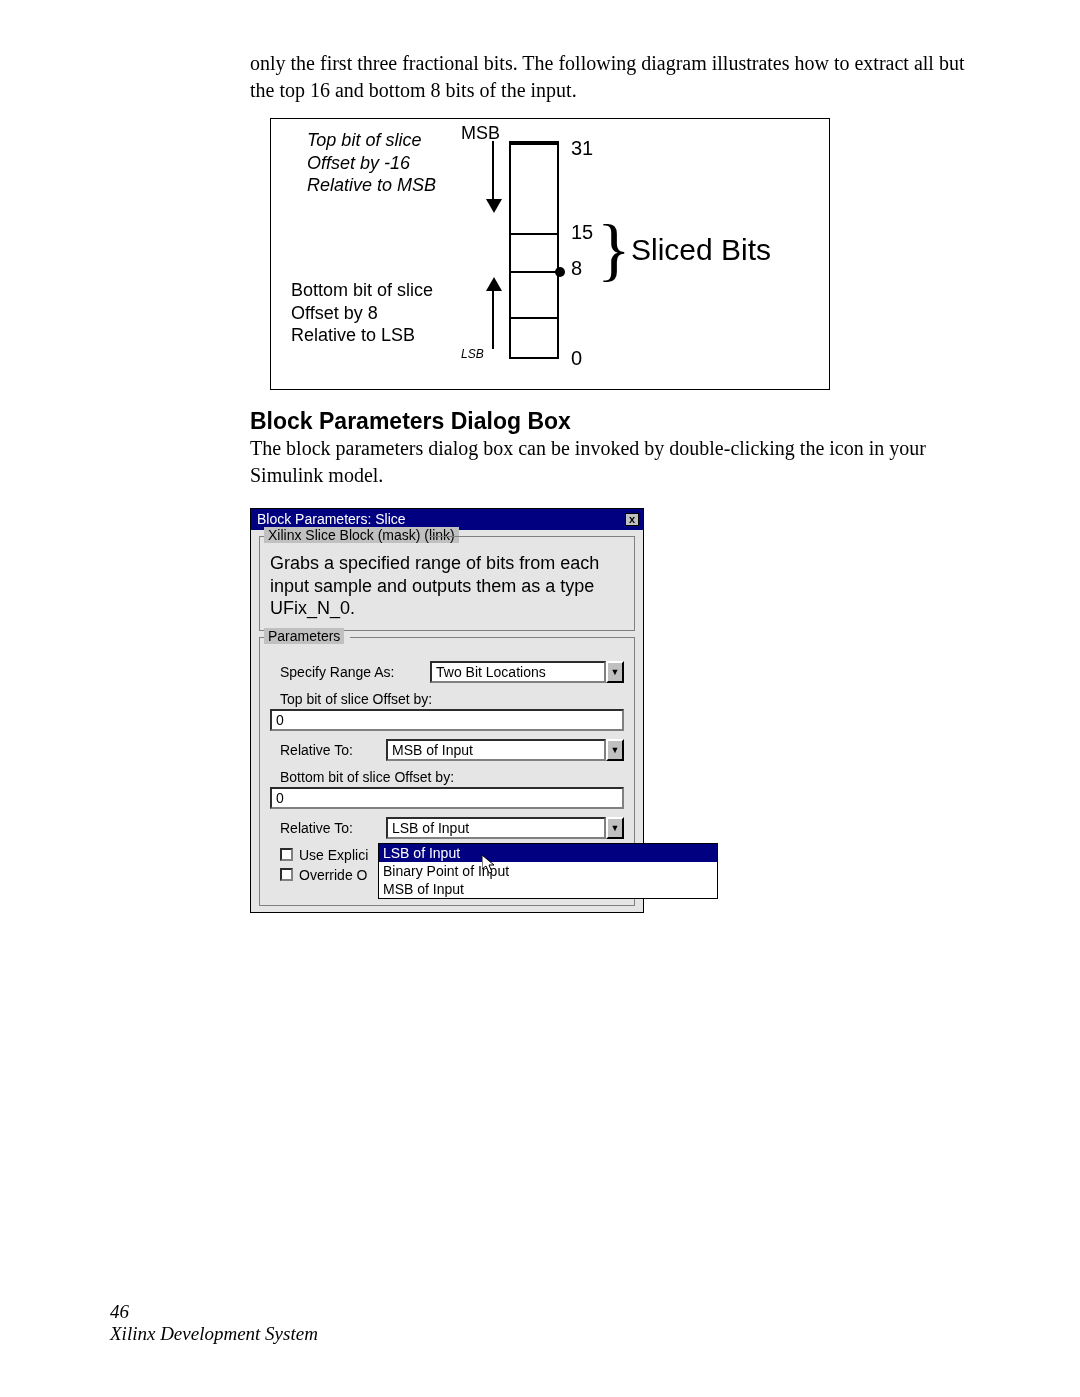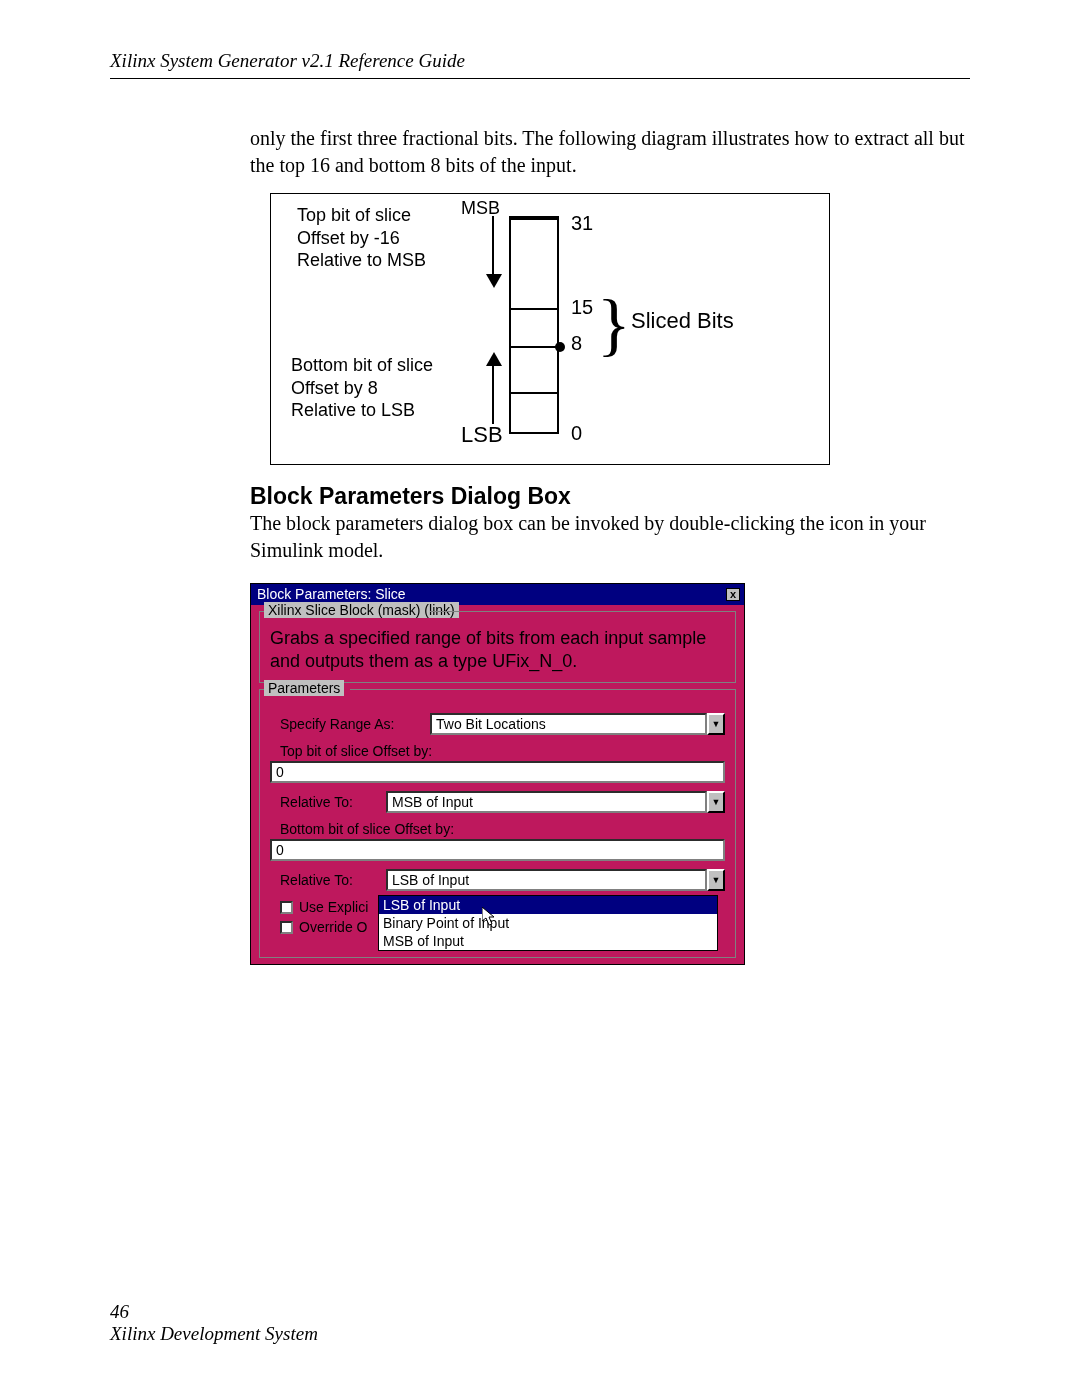--- a/index.html
+++ b/index.html
@@ -38,45 +38,45 @@
     width: 560px;
     padding: 10px 20px 12px 20px;
     font-family: Arial, Helvetica, sans-serif;
   }
   .diagram {
     position: relative;
     height: 248px;
     font-size: 18px;
   }
   .diag-label { position: absolute; white-space: nowrap; line-height: 1.25; }
-  .diag-top-label { left: 6px; top: 0; }
+  .diag-top-label { left: 16px; top: 0; font-style: italic; }
   .diag-bot-label { left: 0; top: 150px; }
   .bit-col {
     position: absolute;
     left: 218px; top: 12px;
     width: 50px; height: 218px;
     border: 2px solid #000;
   }
   .bit-col .seg {
     border-top: 2px solid #000;
   }
   .bit-col .seg1 { height: 90px; }    
   .bit-col .seg2 { height: 84px; border-top:2px solid #000; } 
   .bit-col .seg3 { height: 42px; border-top:2px solid #000; } 
   .msb-lbl { position:absolute; left:170px; top:-6px; font-size:18px; }
-  .lsb-lbl { position:absolute; left:170px; top:218px; font-size:22px; }
+  .lsb-lbl { position:absolute; left:170px; top:218px; font-size:12px;font-style:italic; }
   .num31 { position:absolute; left:280px; top:8px; font-size:20px; }
   .num15 { position:absolute; left:280px; top:92px; font-size:20px;text-align:center; }
   .num8  { position:absolute; left:280px; top:128px; font-size:20px; }
   .num0  { position:absolute; left:280px; top:218px; font-size:20px; }
   .brace {
     position:absolute; left:306px; top:86px; font-size:70px; line-height:70px;
     font-family: Georgia, serif;
   }
-  .sliced-bits { position:absolute; left:340px; top:104px; font-size:22px; }
+  .sliced-bits { position:absolute; left:340px; top:104px; font-size:30px; }
 
   
   .arrow-down {
     position:absolute; left:202px; top:12px; width:0; height:0;
   }
   .arrow-down::before{
     content:""; position:absolute; left:-1px; top:0; width:2px; height:58px; background:#000;
   }
   .arrow-down::after{
     content:""; position:absolute; left:-7px; top:58px;
@@ -105,26 +105,26 @@
   }
 
   .h2 {
     font-family: Arial, Helvetica, sans-serif;
     font-weight: bold;
     font-size: 23px;
   }
 
   
   .dialog {
-    width: 495px;
+    width: 394px;
     margin-top: 19px;
     font-family: "MS Sans Serif", Tahoma, Arial, sans-serif;
     font-size: 14px;
     border: 1px solid #000;
-    background: #be185d;
+    background: #e5e5e5;
   }
   .titlebar {
     background: #000080;
     color: #fff;
     padding: 2px 4px 3px 6px;
     font-size: 14px;
     display: flex;
     justify-content: space-between;
     align-items: center;
   }
@@ -212,21 +212,20 @@
     justify-content: space-between;
     font-style: italic;
     font-size: 19px;
     flex-direction: column;
   }
 </style>
 </head>
 <body>
 
 <div class="page">
-  <div class="running-head">Xilinx System Generator v2.1 Reference Guide</div>
 
   <div class="content-col">
     <p class="body-text">only the first three fractional bits. The following diagram illustrates how to extract all but the top 16 and bottom 8 bits of the input.</p>
 
     <div class="diagram-wrap">
       <div class="diagram">
         <div class="diag-label diag-top-label">
           <div>Top bit of slice</div>
           <div>Offset by -16</div>
           <div>Relative to MSB</div>

